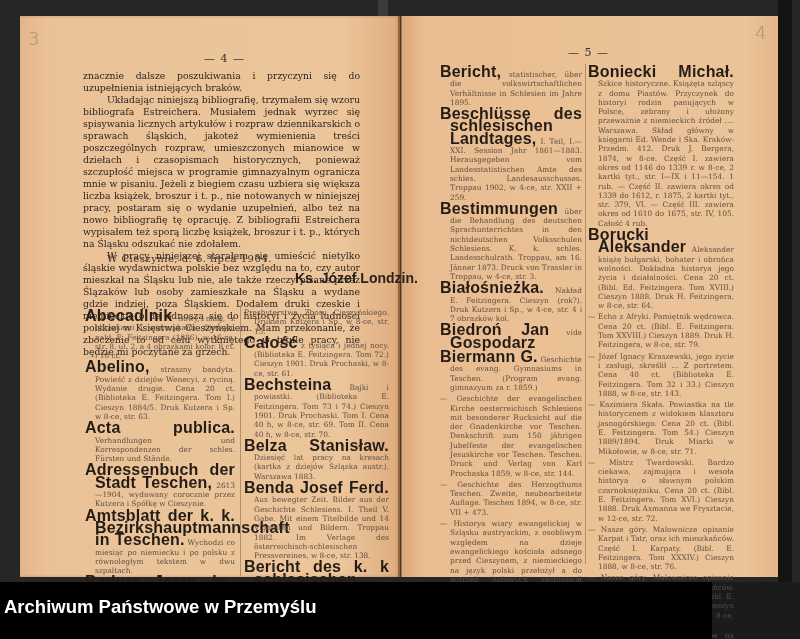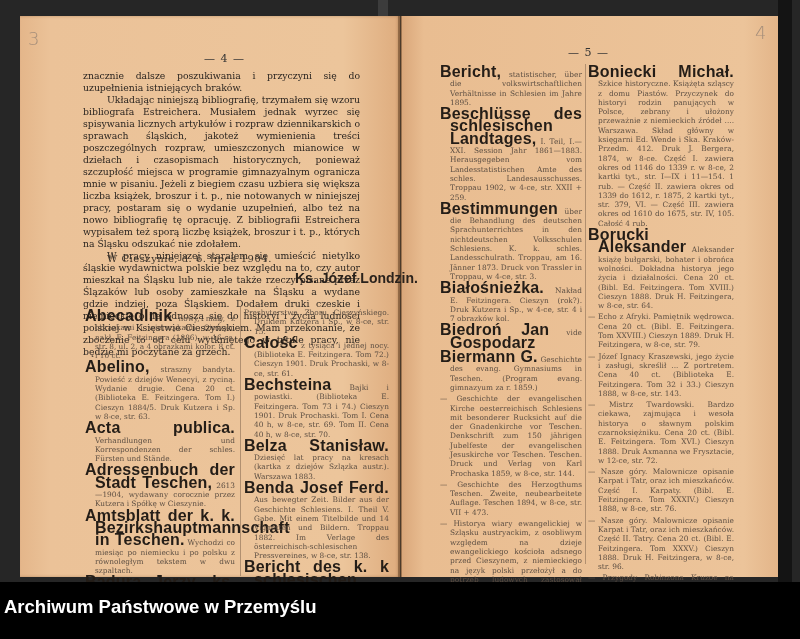--- a/index.html
+++ b/index.html
@@ -16,21 +16,21 @@
   .txt{position:absolute;color:#2b2520;font-size:9.3px;line-height:12px;text-align:justify;}
   .txt p{margin:0;text-indent:24px;}
   .txt p.noind{text-indent:0;}
   .sig{position:absolute;font-family:"Liberation Sans",sans-serif;font-weight:bold;font-size:14px;color:#2a221c;margin-left:43px;}
   .place{position:absolute;font-size:10px;color:#3a322a;letter-spacing:.5px;}
   .col{position:absolute;font-size:7.4px;line-height:9.3px;color:#5c4e42;text-align:justify;}
   .entry{margin:0 0 2px 0;padding-left:10px;text-indent:-10px;}
   .entry .hw{font-family:Liberation Sans, sans-serif;font-weight:bold;color:#241d17;font-size:16px;letter-spacing:.2px;}
   .sub{margin:0 0 2px 0;padding-left:10px;text-indent:-10px;}
   .vline{position:absolute;width:1px;background:#8a6e55;opacity:.6;}
-  .footer{position:absolute;left:0;top:582px;width:800px;height:57px;background:#000;}
+  .footer{position:absolute;left:0;top:582px;width:712px;height:57px;background:#000;}
   .footer span{position:absolute;left:4px;top:14px;font-family:"Liberation Sans",sans-serif;font-weight:bold;font-size:18.5px;color:#ffffff;}
 </style>
 </head>
 <body>
 
 <div class="scan"></div>
 <div class="binder"></div>
 
 <div class="page left"></div>
 <div class="page right"></div>
@@ -82,20 +82,21 @@
     <div class="sub">— Geschichte des Herzogthums Teschen. Zweite, neubearbeitete Auflage. Teschen 1894, w 8-ce, str. VII + 473.</div>
     <div class="sub">— Historya wiary ewangelickiej w Szląsku austryackim, z osobliwym względem na dzieje ewangelickiego kościoła adsnego przed Cieszynem, z niemieckiego na język polski przełożył a do potrzeb ludowych zastosował nauczyciel Jan Śliwka. Cieszyn, druk i nakład Prochaski, 1859, w 8-ce, str. 152.</div>
     <div class="entry"><span class="hw">Bliźnięta.</span><span> Historya wyjęta z życia ludowego. Cena 20 ct. (Bibl. E. Feitzingera. Tom XXX.) Cieszyn 1889. Druk H. Feitzingera, w 8-ce, str. 57.</span></div>
   </div>
 <div class="vline" style="left:585px;top:64px;height:500px;"></div>
 <div class="col" id="rcol2" style="left:588px;top:67px;width:146px;">
     <div class="entry"><span class="hw">Boniecki Michał.</span><span> Szkice historyczne. Książęta szląscy z domu Piastów. Przyczynek do historyi rodzin panujących w Polsce, zebrany i ułożony przeważnie z niemieckich źródeł .... Warszawa. Skład główny w księgarni Ed. Wende i Ska. Kraków-Przedm. 412. Druk J. Bergera, 1874, w 8-ce. Część I. zawiera okres od 1146 do 1339 r. w 8-ce, 2 kartki tyt., str. I—IX i 11—154. 1 rub. — Część II. zawiera okres od 1339 do 1612, r. 1875, 2 kartki tyt., str. 379, VI. — Część III. zawiera okres od 1610 do 1675, str. IV, 105. Całość 4 rub.</span></div>
     <div class="entry"><span class="hw">Borucki Aleksander</span><span> Aleksander książę bułgarski, bohater i obrońca wolności. Dokładna historya jego życia i działalności. Cena 20 ct. (Bibl. Ed. Feitzingera. Tom XVIII.) Cieszyn 1888. Druk H. Feitzingera, w 8-ce, str. 64.</span></div>
     <div class="sub">— Echo z Afryki. Pamiętnik wędrowca. Cena 20 ct. (Bibl. E. Feitzingera. Tom XXVIII.) Cieszyn 1889. Druk H. Feitzingera, w 8-ce, str. 79.</div>
     <div class="sub">— Józef Ignacy Kraszewski, jego życie i zasługi, skreślił ... Z portretem. Cena 40 ct. (Biblioteka E. Feitzingera. Tom 32 i 33.) Cieszyn 1888, w 8-ce, str. 143.</div>
+    <div class="sub">— Kazimiera Skała. Powiastka na tle historycznem z widokiem klasztoru jasnogórskiego. Cena 20 ct. (Bibl. E. Feitzingera. Tom 54.) Cieszyn 1889/1894. Druk Miarki w Mikołowie, w 8-ce, str. 71.</div>
     <div class="sub">— Mistrz Twardowski. Bardzo ciekawa, zajmująca i wesoła historya o sławnym polskim czarnoksiężniku. Cena 20 ct. (Bibl. E. Feitzingera. Tom XVI.) Cieszyn 1888. Druk Axmanna we Frysztacie, w 12-ce, str. 72.</div>
     <div class="sub">— Nasze góry. Malownicze opisanie Karpat i Tatr, oraz ich mieszkańców. Część I. Karpaty. (Bibl. E. Feitzingera. Tom XXXIV.) Cieszyn 1888, w 8-ce, str. 76.</div>
     <div class="sub">— Nasze góry. Malownicze opisanie Karpat i Tatr, oraz ich mieszkańców. Część II. Tatry. Cena 20 ct. (Bibl. E. Feitzingera. Tom XXXV.) Cieszyn 1888. Druk H. Feitzingera, w 8-ce, str. 96.</div>
     <div class="sub">— Przygody Robinzona Kruzoe na morzu i lądzie. Przerobił w skróceniu .... (Biblioteka E. Feitzingera. Tom. VIII.) Cena 20 ct. Cieszyn 1884/5. Druk Kutzera i Sp., w 8-ce, str. 75.</div>
   </div>
 
 <div class="footer">
   <span>Archiwum Państwowe w Przemyślu</span>
 </div>
 

